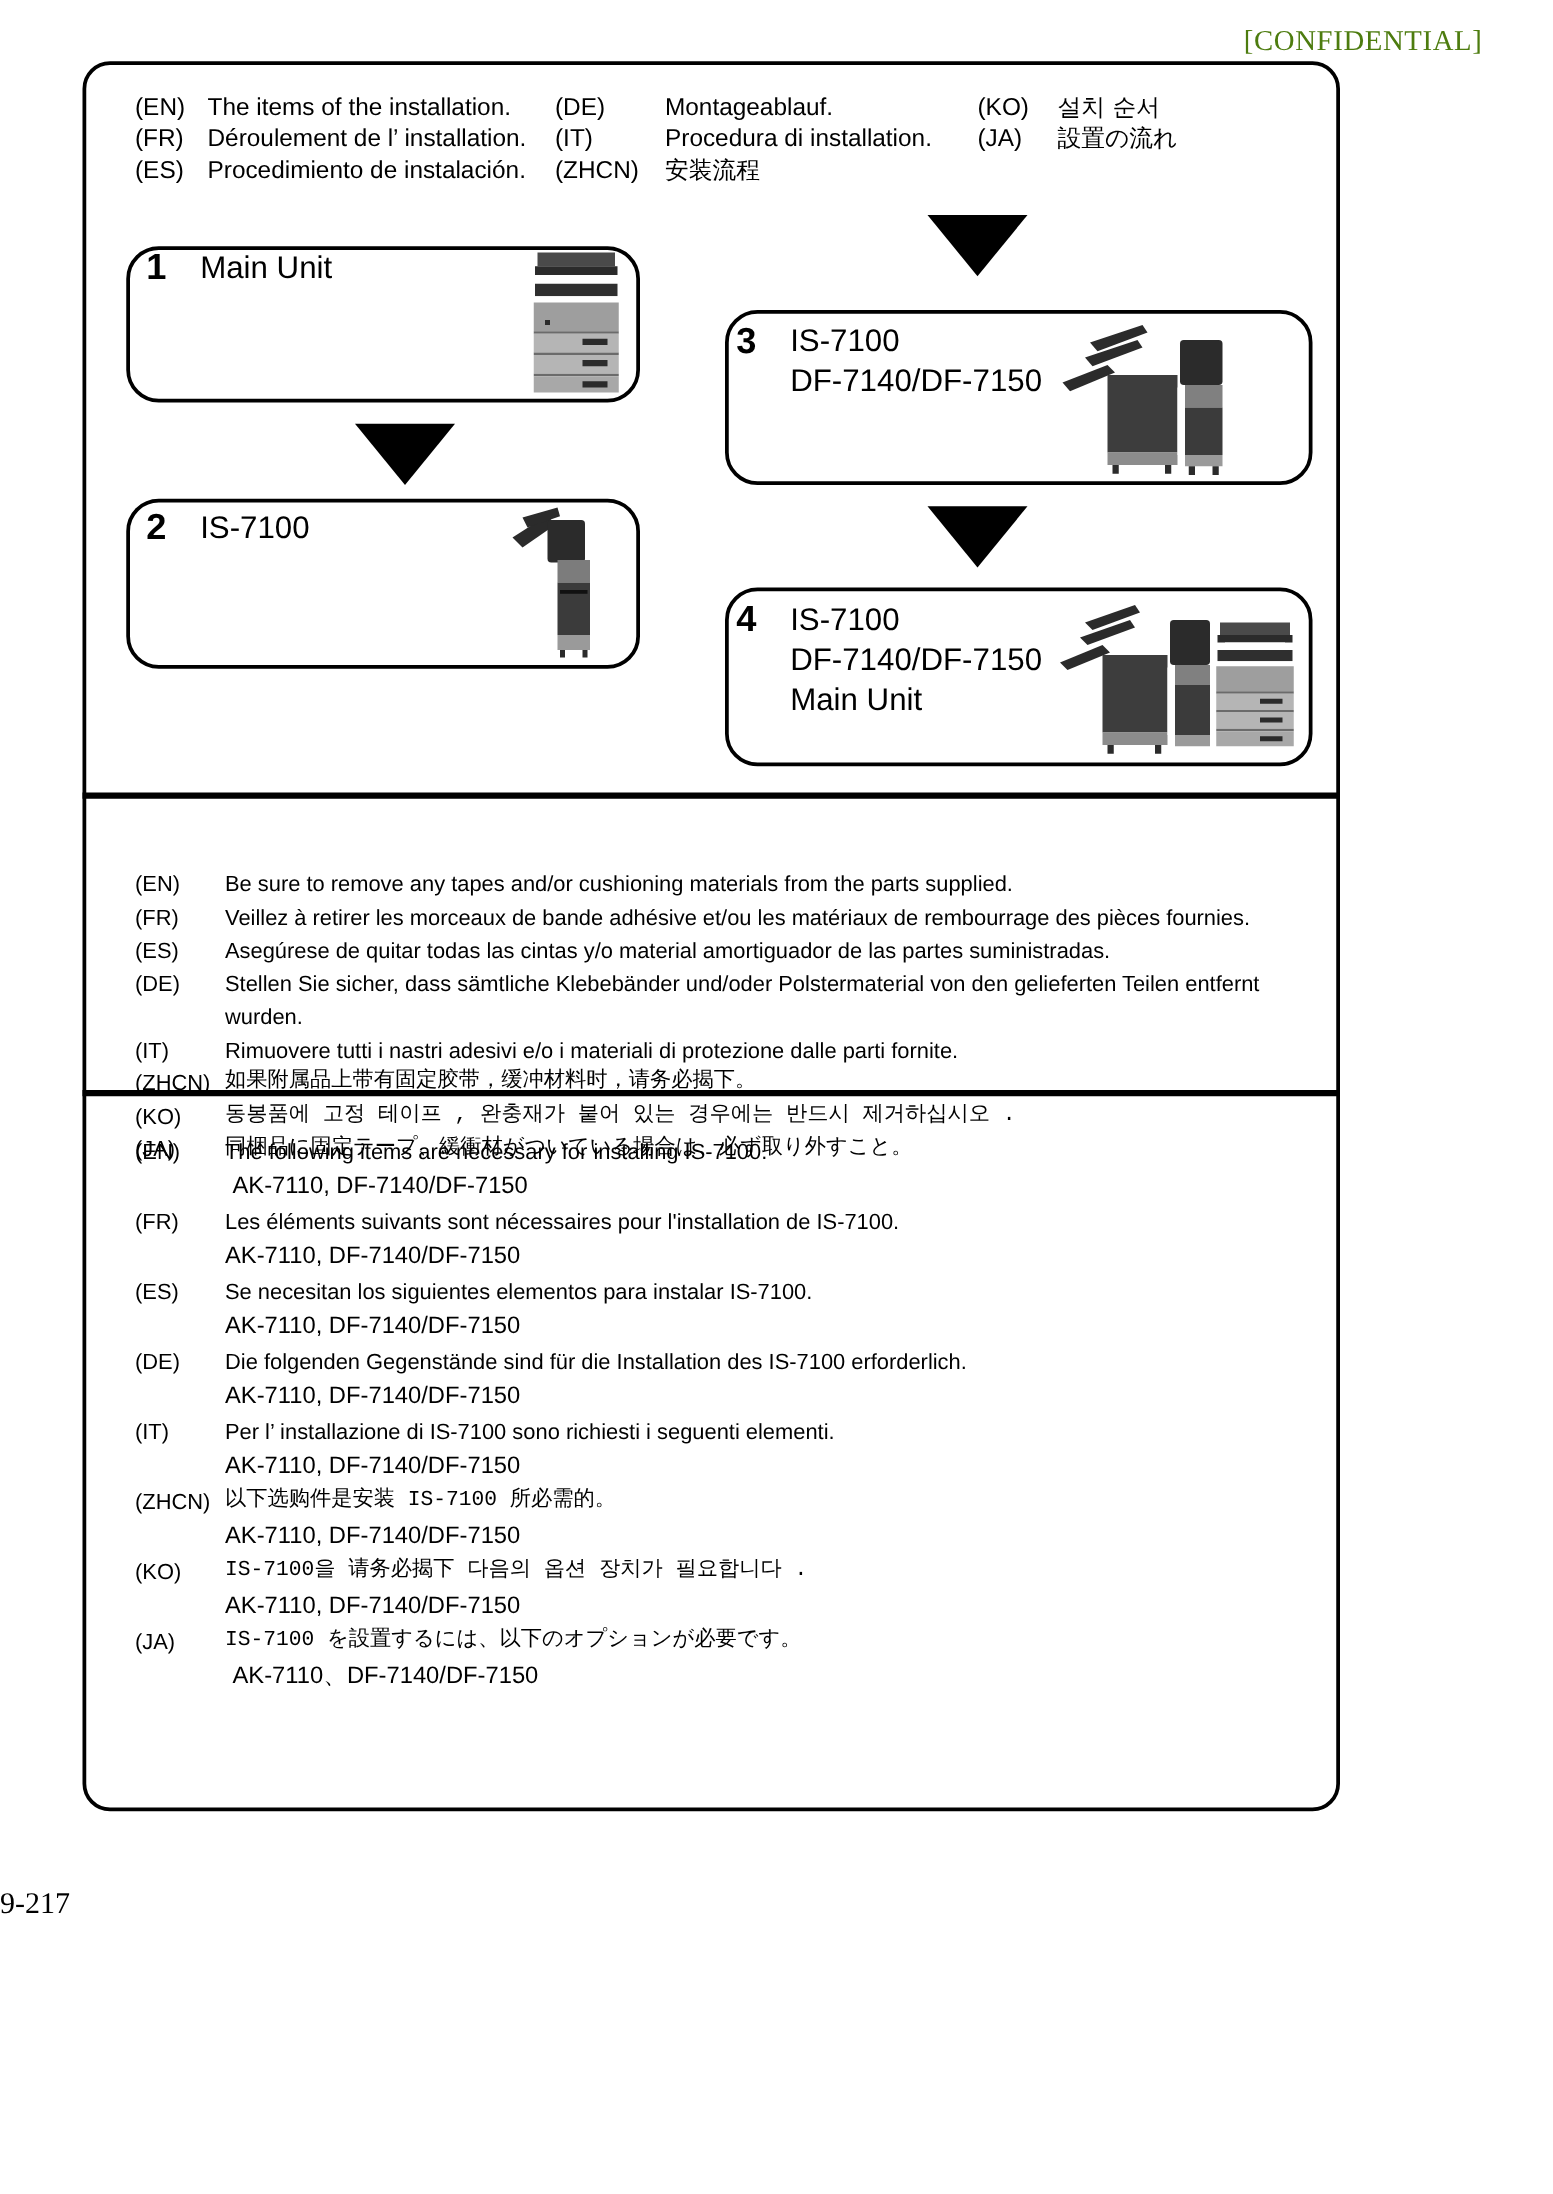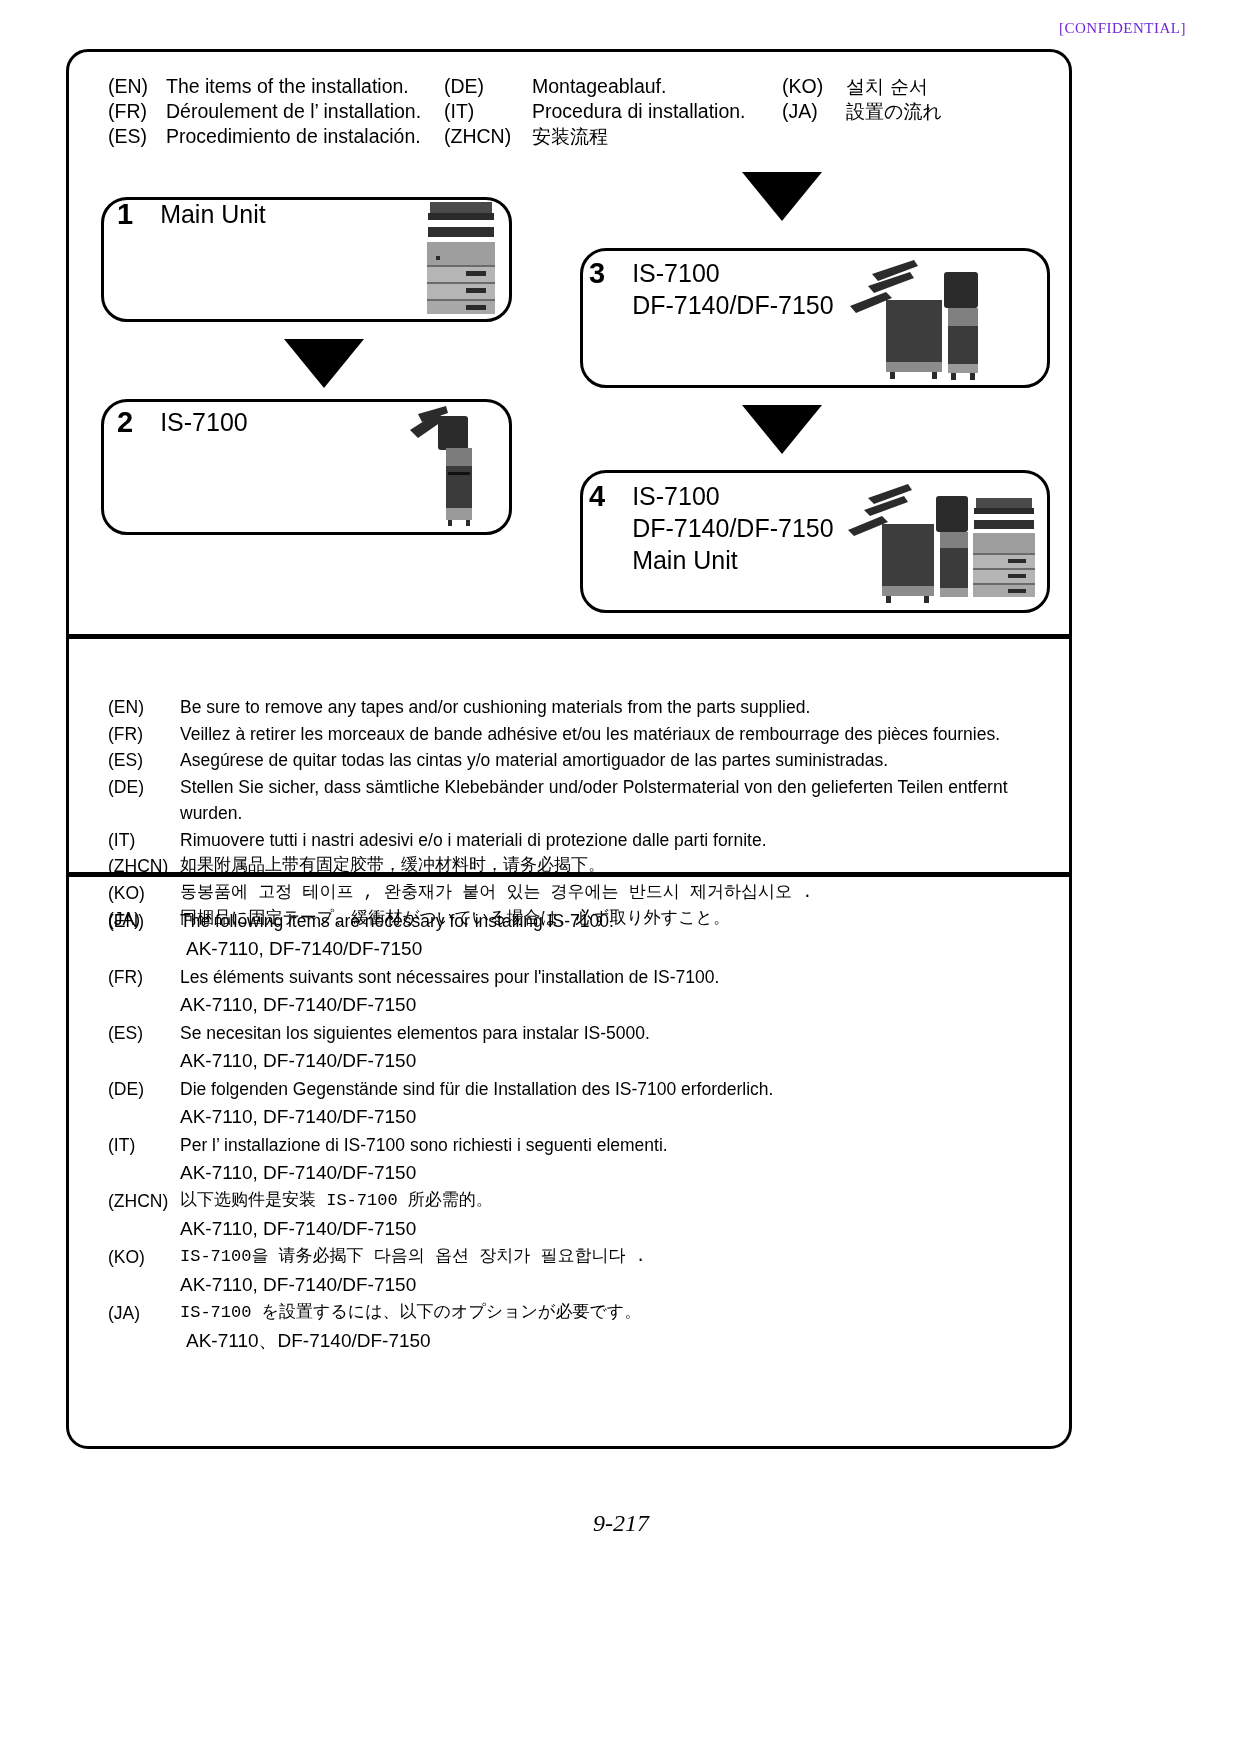--- a/index.html
+++ b/index.html
@@ -15,23 +15,23 @@
     color: #000000;
     overflow: hidden;
   }
 
   
   .confidential {
     position: absolute;
     top: 20px;
     right: 56px;
     font-family: "Liberation Serif", "DejaVu Serif", serif;
-    font-size: 15px;
+    font-size: 23px;
     letter-spacing: 0.5px;
-    color: #6d28d9;
+    color: #4d7c0f;
   }
 
   
   .page-frame {
     position: absolute;
     left: 66px;
     top: 49px;
     width: 1006px;
     height: 1400px;
     border: 3px solid #000;
@@ -156,24 +156,22 @@
   #block-items { top: 907px; }
   #block-items .tb-row { line-height: 28px; }
   #block-items .tb-sub { line-height: 28px; }
 
   
   .footer {
     position: absolute;
     left: 0;
     top: 1510px;
     width: 100%;
-    text-align: center;
     font-family: "Liberation Serif", "DejaVu Serif", serif;
     font-size: 24px;
-    font-style: italic;
   }
 </style>
 </head>
 <body>
 
 <div class="confidential">[CONFIDENTIAL]</div>
 
 <div class="page-frame"></div>
 <div class="sep sep-1"></div>
 <div class="sep sep-2"></div>
@@ -365,21 +363,21 @@
   <div class="tb-sub indent">AK-7110, DF-7140/DF-7150</div>
 
   <div class="tb-row">
     <span class="tb-code">(FR)</span>
     <span class="tb-text">Les éléments suivants sont nécessaires pour l'installation de IS-7100.</span>
   </div>
   <div class="tb-sub">AK-7110, DF-7140/DF-7150</div>
 
   <div class="tb-row">
     <span class="tb-code">(ES)</span>
-    <span class="tb-text">Se necesitan los siguientes elementos para instalar IS-5000.</span>
+    <span class="tb-text">Se necesitan los siguientes elementos para instalar IS-7100.</span>
   </div>
   <div class="tb-sub">AK-7110, DF-7140/DF-7150</div>
 
   <div class="tb-row">
     <span class="tb-code">(DE)</span>
     <span class="tb-text">Die folgenden Gegenstände sind für die Installation des IS-7100 erforderlich.</span>
   </div>
   <div class="tb-sub">AK-7110, DF-7140/DF-7150</div>
 
   <div class="tb-row">

